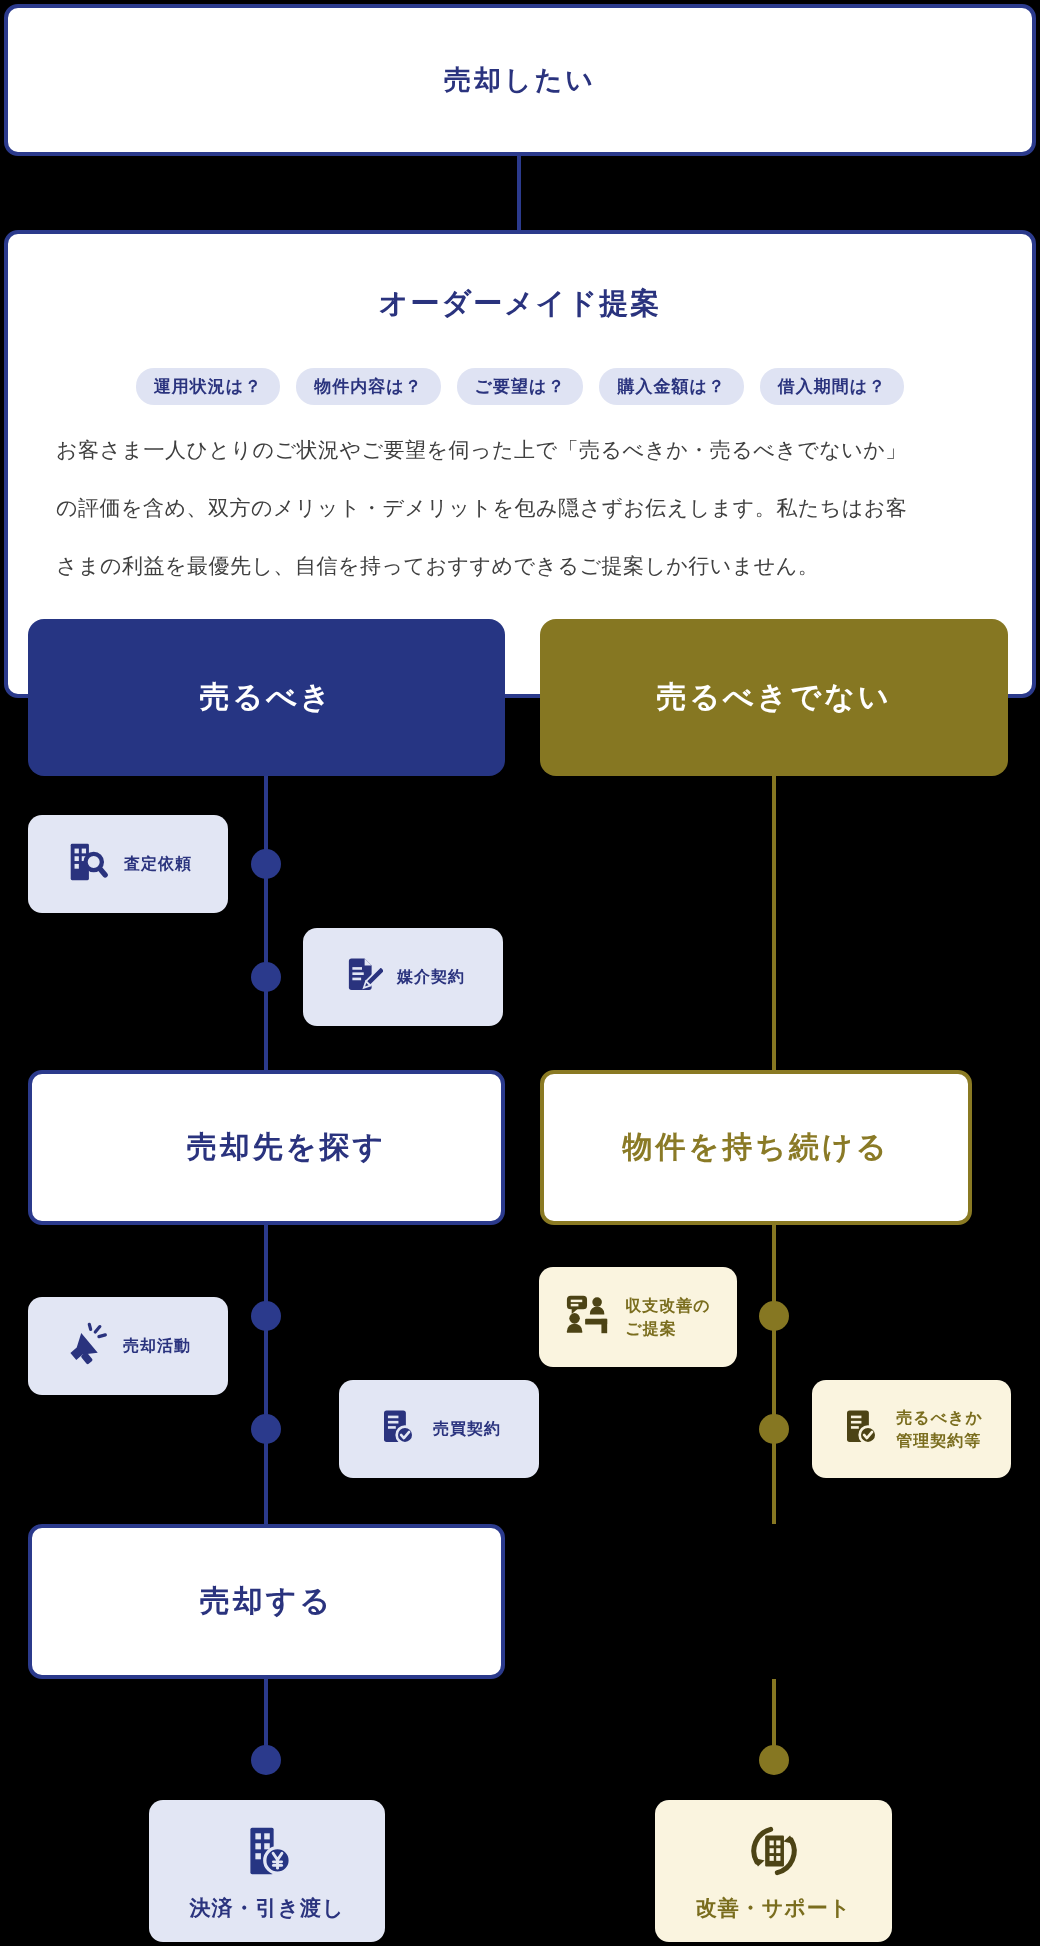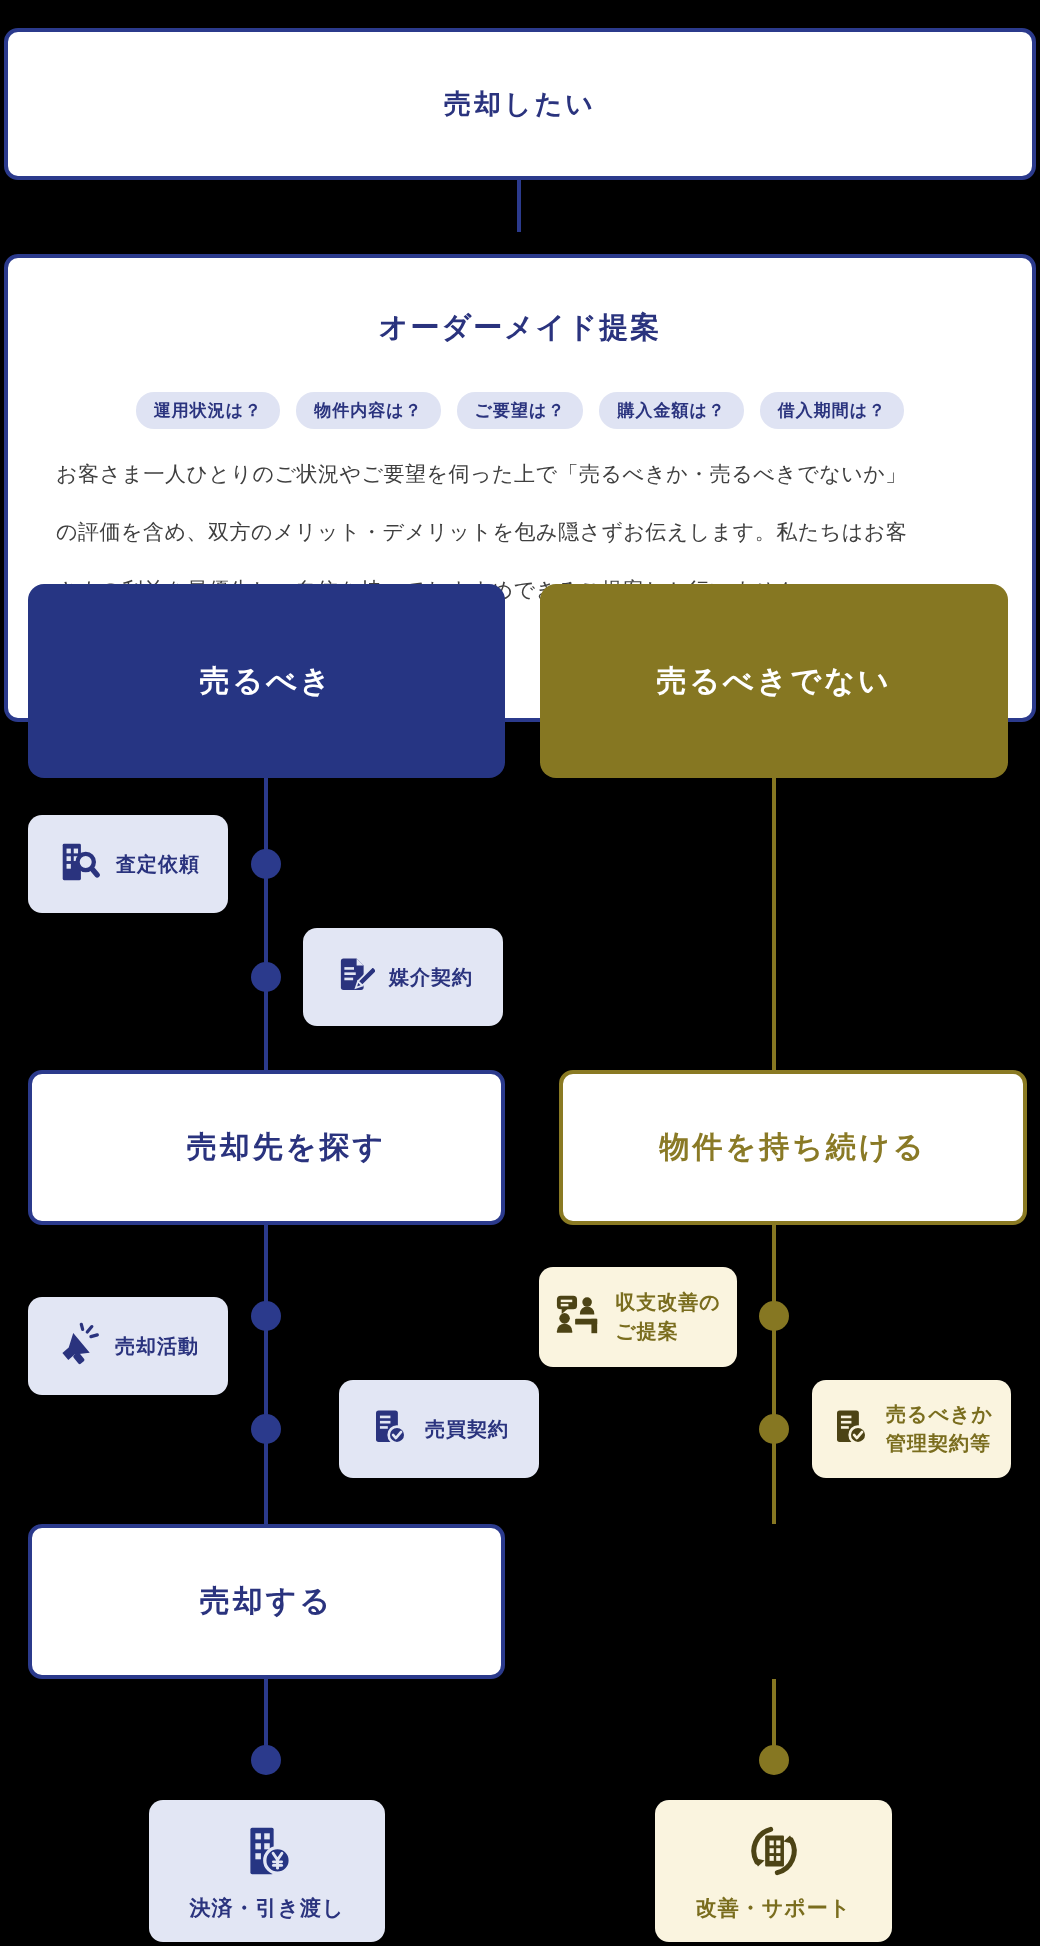--- a/index.html
+++ b/index.html
@@ -1,21 +1,21 @@
 <!DOCTYPE html>
 <html><head>
 <meta charset="utf-8">
 <style>
   html,body{margin:0;padding:0;background:#000;}
   .canvas{
     position:relative;width:1040px;height:1946px;background:#000;
     font-family:"Liberation Sans","DejaVu Sans",sans-serif;overflow:hidden;
   }
   
-  .abs{position:absolute;box-sizing:border-box;margin-top:24px;}
+  .abs{position:absolute;box-sizing:border-box;}
   .vline{position:absolute;width:4px;}
   .vline.navy{background:#2b3a8c;}
   .vline.gold{background:#867722;}
   .node{position:absolute;width:30px;height:30px;border-radius:50%;z-index:3;}
   .node.navy{background:#2b3a8c;}
   .node.gold{background:#867722;}
   
   .start-box{
     left:4px;top:4px;width:1032px;height:152px;background:#fff;
     border:4px solid #2b3a8c;border-radius:14px;
@@ -35,43 +35,43 @@
   .pill{
     background:#dfe3f3;color:#2a337e;font-size:17px;font-weight:700;
     padding:7px 18px;border-radius:18px;letter-spacing:1px;white-space:nowrap;
   }
   .description{
     margin:16px 48px 0;color:#3f3f3f;font-size:21px;line-height:58px;
     letter-spacing:0.5px;white-space:pre-line;
   }
   
   .branch-header{
-    position:absolute;top:584px;height:194px;border-radius:16px;z-index:2;
+    position:absolute;top:619px;height:157px;border-radius:16px;z-index:2;
     display:flex;align-items:center;justify-content:center;
   }
   .branch-header.navy{left:28px;width:477px;background:#263583;}
   .branch-header.gold{left:540px;width:468px;background:#867722;}
   .branch-header span{color:#fff;font-size:30px;font-weight:700;letter-spacing:3px;}
   
   .stage-box{
     position:absolute;height:155px;background:#fff;border-radius:14px;z-index:2;
     display:flex;align-items:center;justify-content:center;box-sizing:border-box;
   }
   .stage-box.navy{left:28px;width:477px;border:4px solid #2b3a8c;}
-  .stage-box.gold{left:540px;width:468px;border:4px solid #8a7a23;margin-left:19px;}
+  .stage-box.gold{left:540px;width:432px;border:4px solid #8a7a23;}
   .stage-box.navy span{color:#2a337e;font-size:30px;font-weight:700;letter-spacing:3px;}
   .stage-box.gold span{color:#8a7a26;font-size:30px;font-weight:700;letter-spacing:3px;}
   
   .chip{
     position:absolute;width:200px;height:98px;border-radius:14px;z-index:2;
     display:flex;align-items:center;justify-content:center;gap:14px;
     --bg:#e2e6f4;background:var(--bg);color:#2a337e;
   }
   .chip.gold{--bg:#faf4df;background:var(--bg);color:#4c4315;}
-  .chip .chip-label{font-size:20px;font-weight:700;letter-spacing:1px;white-space:pre-line;line-height:1.45;}
+  .chip .chip-label{font-size:16px;font-weight:700;letter-spacing:1px;white-space:pre-line;line-height:1.45;}
   .chip.gold .chip-label{color:#7a6d1e;}
   .chip svg{flex:0 0 auto;}
   
   .final-chip{
     position:absolute;top:1800px;height:142px;border-radius:14px;z-index:2;
     display:flex;flex-direction:column;align-items:center;justify-content:center;gap:8px;
     --bg:#e2e6f4;background:var(--bg);color:#263583;
   }
   .final-chip.navy{left:149px;width:236px;}
   .final-chip.gold{left:655px;width:237px;--bg:#faf4df;background:var(--bg);color:#4c4315;}

